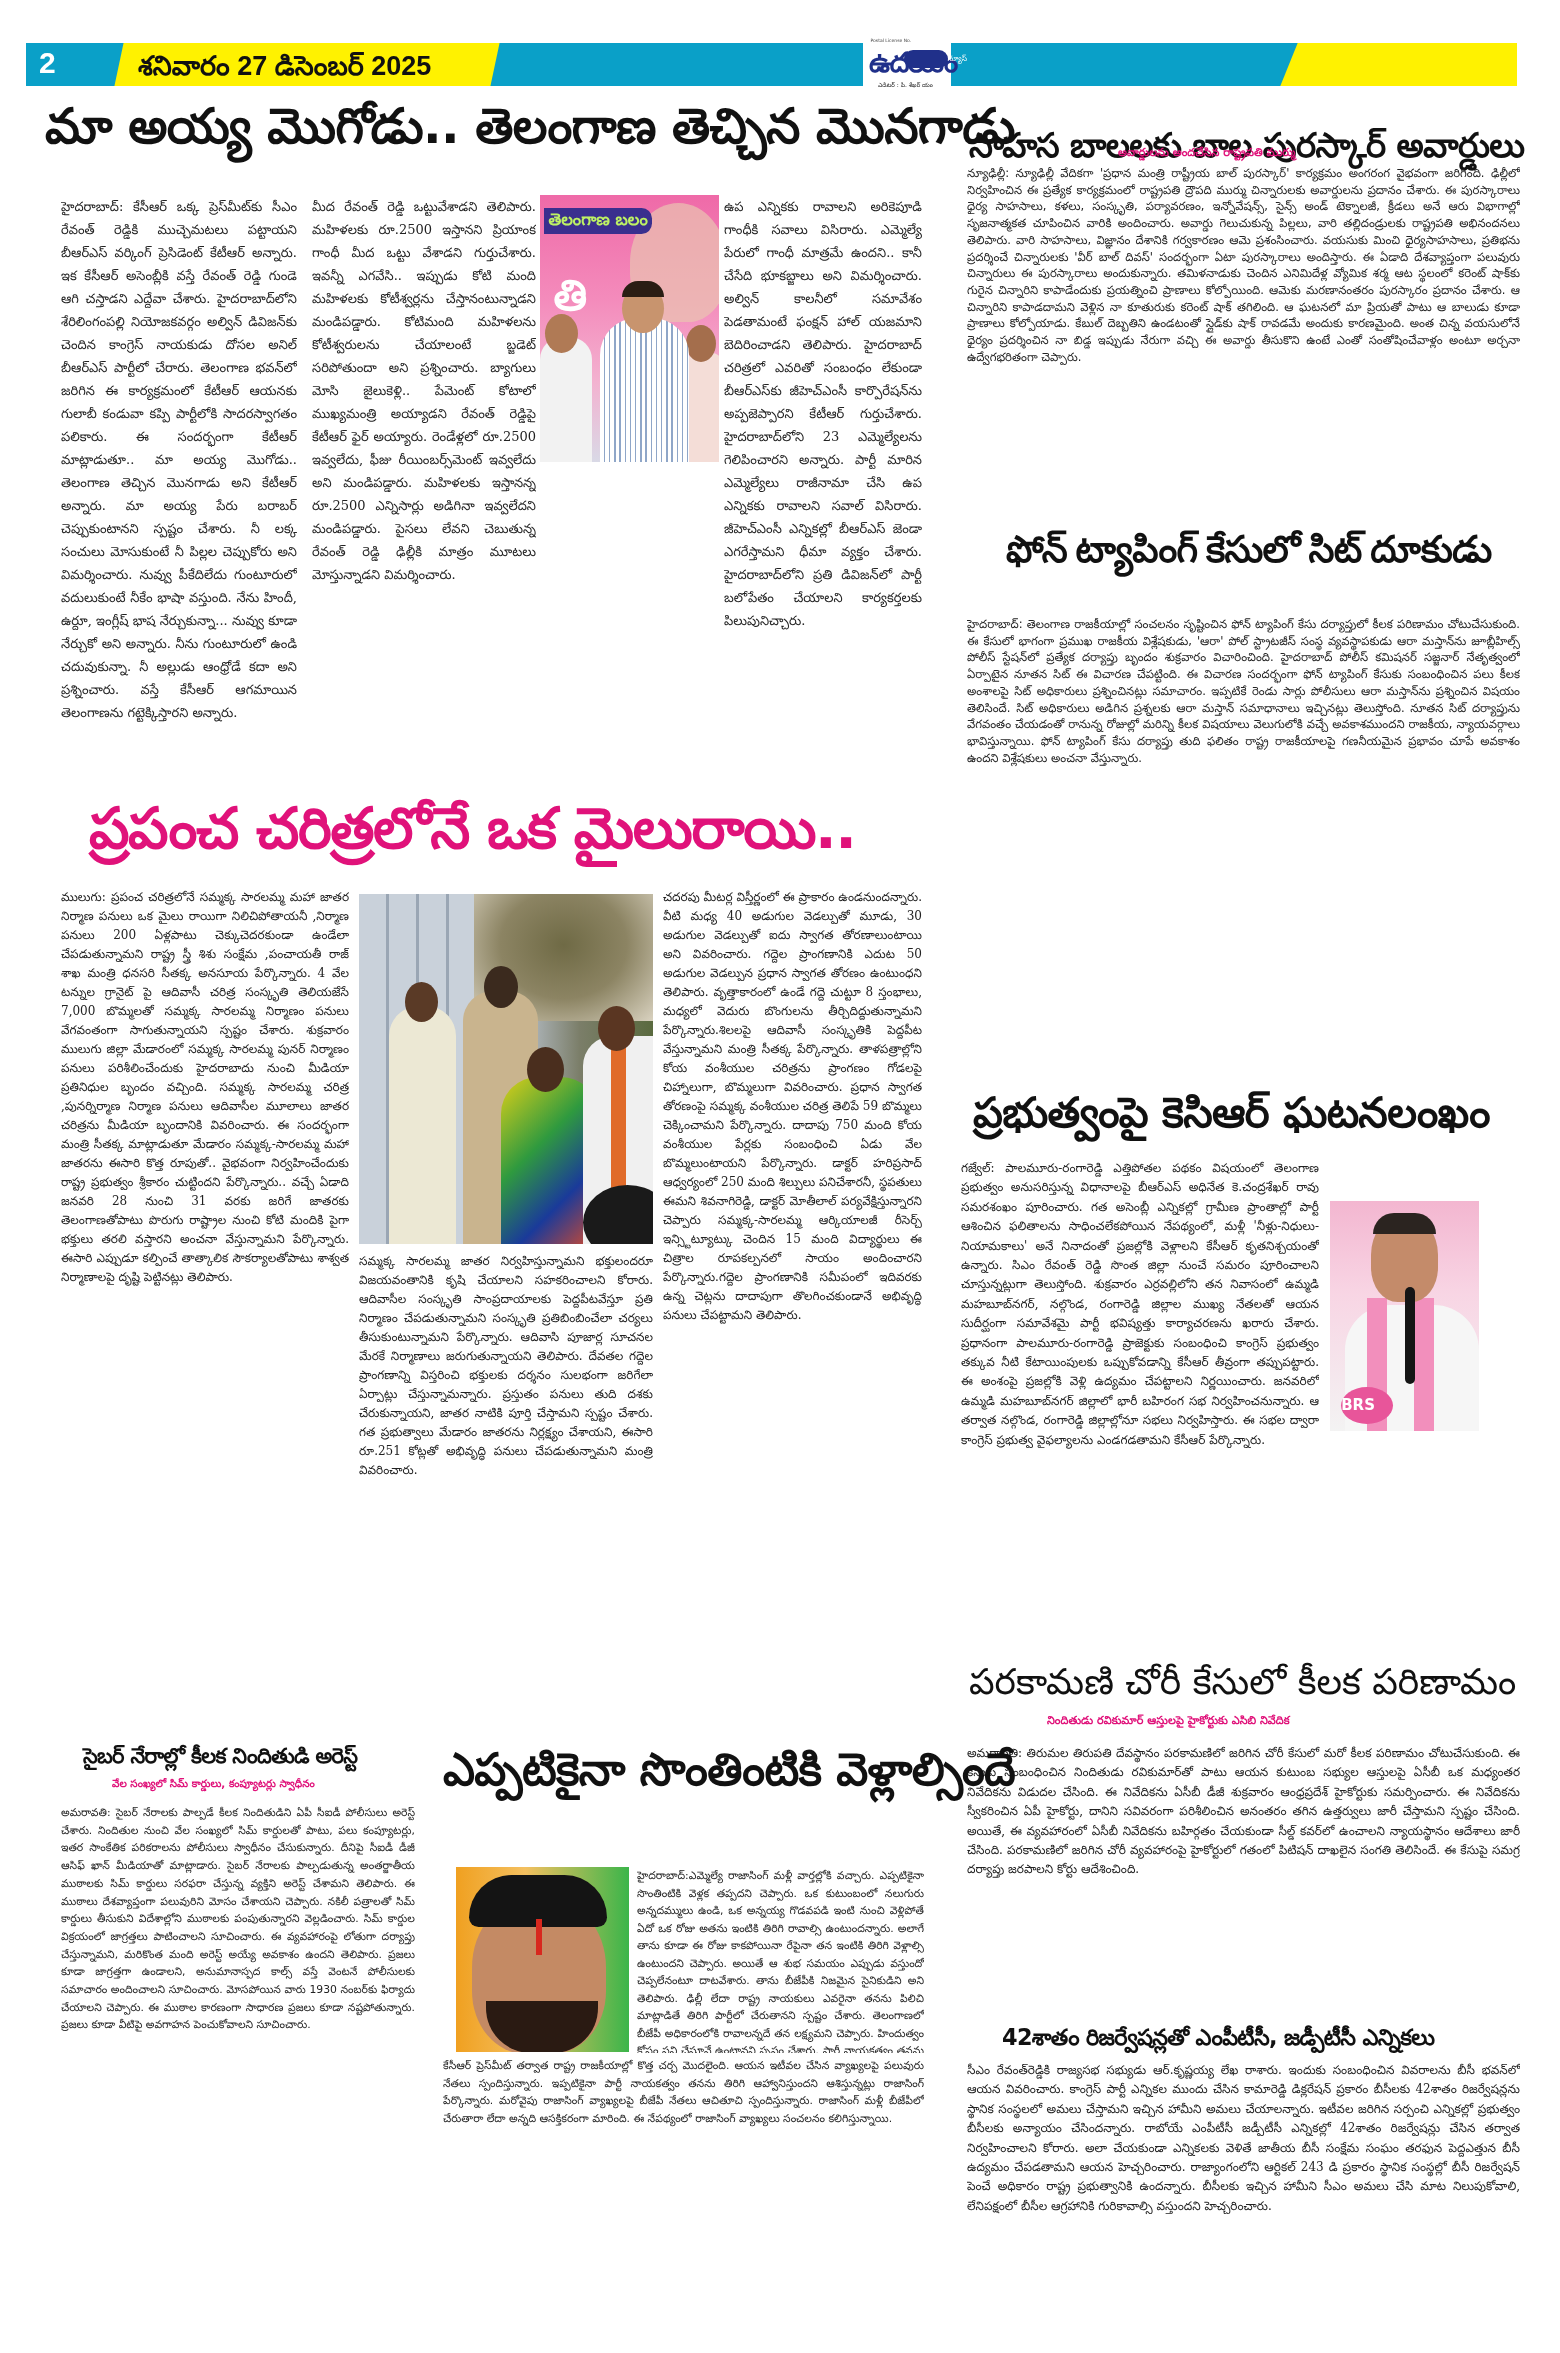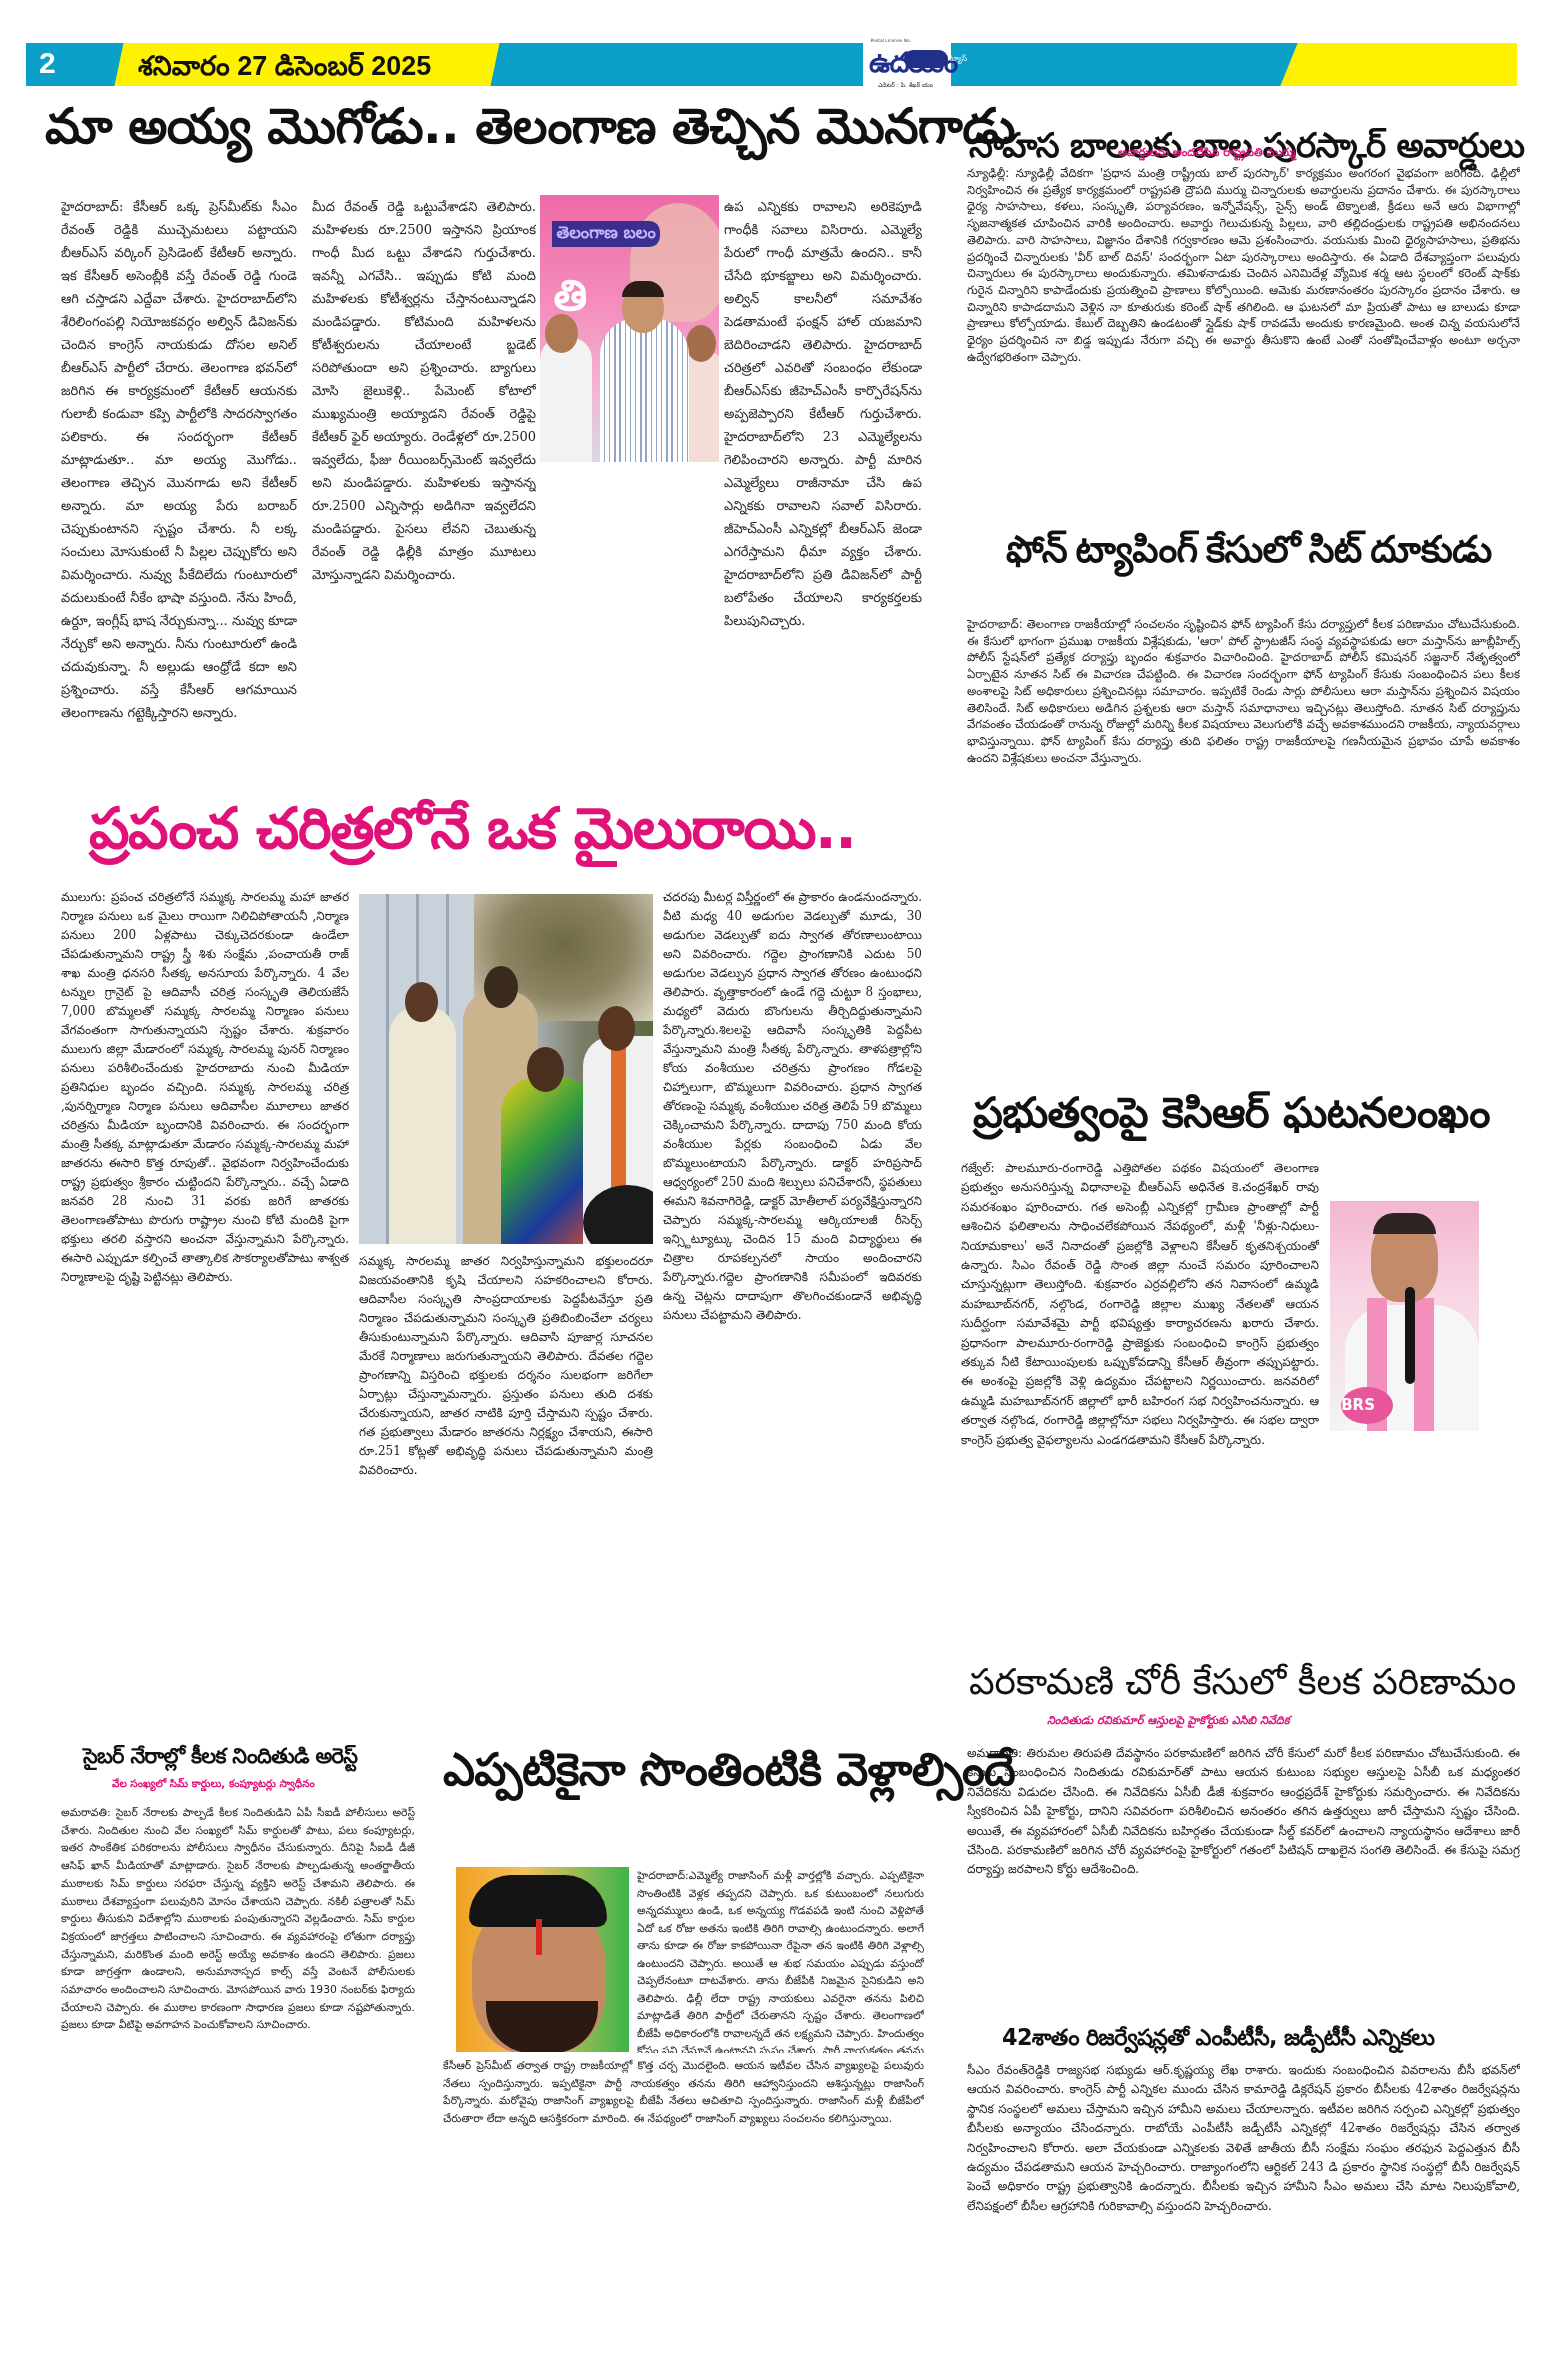--- a/index.html
+++ b/index.html
@@ -20,21 +20,21 @@
   
   .headline { position: absolute; font-family: "DejaVu Sans", sans-serif; font-weight: bold; color: #111; white-space: nowrap; letter-spacing: -0.7px; }
   .subhead { position: absolute; font-family: "DejaVu Sans", sans-serif; font-weight: bold; color: #e0127a; white-space: nowrap; font-size: 12.7px; }
   .col { position: absolute; font-family: "DejaVu Serif", serif; font-size: 13px; line-height: 23px; text-align: justify; color: #222; overflow: hidden; }
   .col.sans { font-family: "DejaVu Sans", sans-serif; font-size: 12.3px; line-height: 20px; }
   .photo { position: absolute; overflow: hidden; }
 
   
   .ph-ktr { left: 540px; top: 195px; width: 179px; height: 267px;
     background: linear-gradient(180deg, #ef6aa8 0%, #f48cbc 40%, #f3b2d0 70%, #d9d9e6 100%); }
-  .ph-ktr .banner-txt { position:absolute; left:12px; top:13.4px; font: bold 16.4px "DejaVu Sans", sans-serif; color:#c4b5fd; background:#3a2f8e; padding:1.5px 4.5px; border-radius: 0 10.4px 10.4px 0; margin-top: 13px; }
+  .ph-ktr .banner-txt { position:absolute; left:4px; top:13.4px; font: bold 16.4px "DejaVu Sans", sans-serif; color:#bef264; background:#3a2f8e; padding:1.5px 4.5px; border-radius: 0 10.4px 10.4px 0; }
   .ph-ktr .big-txt { position:absolute; left:13.4px; top:75px; font: bold 43px "DejaVu Sans", sans-serif; color:#fff; }
   .ph-ktr .poster-face { position:absolute; right:-7.5px; top:7.5px; width:97px; height:119px; border-radius: 50% 50% 40% 40%; background:#e9c4b0; opacity:.7; }
   .ph-ktr .person { position:absolute; left:60px; top:123px; width:89px; height:149px; border-radius: 37px 37px 0 0; background: repeating-linear-gradient(90deg,#ffffff 0 3.7px,#8fa6c8 3.7px 5.2px); }
   .ph-ktr .head { position:absolute; left:82px; top:89px; width:42px; height:49px; border-radius:50%; background:#c8946e; }
   .ph-ktr .hair { position:absolute; left:82px; top:86px; width:42px; height:16.4px; border-radius:21px 21px 0 0; background:#2a1d14; }
   .ph-ktr .p2 { position:absolute; left:0; top:142px; width:52px; height:127px; background:#f2f2f2; border-radius: 22.4px 22.4px 0 0; }
   .ph-ktr .p2h { position:absolute; left:4.5px; top:119px; width:33px; height:39px; border-radius:50%; background:#b07a55; }
   .ph-ktr .p3 { position:absolute; left:142px; top:157px; width:45px; height:112px; background:#f4ddd7; border-radius: 19.4px 19.4px 0 0; }
   .ph-ktr .p3h { position:absolute; left:146px; top:130px; width:30px; height:37px; border-radius:50%; background:#a46e4c; }
 
@@ -144,21 +144,21 @@
     <div class="scarf"></div>
     <div class="head"></div>
     <div class="hair"></div>
     <div class="mic"></div>
     <div class="badge">BRS</div>
   </div>
 </section>
 
 <section>
   <h2 class="headline" style="left:969px;top:1661px;font-size:36px;font-weight:normal;letter-spacing:0;">పరకామణి చోరీ కేసులో కీలక పరిణామం</h2>
-  <div class="subhead" style="left:1047px;top:1714px;font-size:11.2px;font-style:italic;">నిందితుడు రవికుమార్ ఆస్తులపై హైకోర్టుకు ఎసిబి నివేదిక</div>
+  <div class="subhead" style="left:1047px;top:1714px;font-size:11.2px;">నిందితుడు రవికుమార్ ఆస్తులపై హైకోర్టుకు ఎసిబి నివేదిక</div>
   <div class="col" style="left:967px;top:1744px;width:553px;height:253px;font-size:12px;line-height:19.4px;">అమరావతి: తిరుమల తిరుపతి దేవస్థానం పరకామణిలో జరిగిన చోరీ కేసులో మరో కీలక పరిణామం చోటుచేసుకుంది. ఈ కేసుకు సంబంధించిన నిందితుడు రవికుమార్‌తో పాటు ఆయన కుటుంబ సభ్యుల ఆస్తులపై ఏసీబీ ఒక మధ్యంతర నివేదికను విడుదల చేసింది. ఈ నివేదికను ఏసీబీ డీజీ శుక్రవారం ఆంధ్రప్రదేశ్ హైకోర్టుకు సమర్పించారు. ఈ నివేదికను స్వీకరించిన ఏపీ హైకోర్టు, దానిని సవివరంగా పరిశీలించిన అనంతరం తగిన ఉత్తర్వులు జారీ చేస్తామని స్పష్టం చేసింది. అయితే, ఈ వ్యవహారంలో ఏసీబీ నివేదికను బహిర్గతం చేయకుండా సీల్డ్ కవర్‌లో ఉంచాలని న్యాయస్థానం ఆదేశాలు జారీ చేసింది. పరకామణిలో జరిగిన చోరీ వ్యవహారంపై హైకోర్టులో గతంలో పిటిషన్ దాఖలైన సంగతి తెలిసిందే. ఈ కేసుపై సమగ్ర దర్యాప్తు జరపాలని కోర్టు ఆదేశించింది.</div>
 </section>
 
 <section>
   <h2 class="headline" style="left:1002px;top:2024px;font-size:22.4px;">42శాతం రిజర్వేషన్లతో ఎంపీటీసీ, జడ్పీటీసీ ఎన్నికలు</h2>
   <div class="col" style="left:967px;top:2061px;width:553px;height:224px;font-size:12px;line-height:19.4px;">సీఎం రేవంత్‌రెడ్డికి రాజ్యసభ సభ్యుడు ఆర్.కృష్ణయ్య లేఖ రాశారు. ఇందుకు సంబంధించిన వివరాలను బీసీ భవన్‌లో ఆయన వివరించారు. కాంగ్రెస్ పార్టీ ఎన్నికల ముందు చేసిన కామారెడ్డి డిక్లరేషన్ ప్రకారం బీసీలకు 42శాతం రిజర్వేషన్లను స్థానిక సంస్థలలో అమలు చేస్తామని ఇచ్చిన హామీని అమలు చేయాలన్నారు. ఇటీవల జరిగిన సర్పంచి ఎన్నికల్లో ప్రభుత్వం బీసీలకు అన్యాయం చేసిందన్నారు. రాబోయే ఎంపీటీసీ జడ్పీటీసీ ఎన్నికల్లో 42శాతం రిజర్వేషన్లు చేసిన తర్వాత నిర్వహించాలని కోరారు. అలా చేయకుండా ఎన్నికలకు వెళితే జాతీయ బీసీ సంక్షేమ సంఘం తరఫున పెద్దఎత్తున బీసీ ఉద్యమం చేపడతామని ఆయన హెచ్చరించారు. రాజ్యాంగంలోని ఆర్టికల్ 243 డి ప్రకారం స్థానిక సంస్థల్లో బీసీ రిజర్వేషన్ పెంచే అధికారం రాష్ట్ర ప్రభుత్వానికి ఉందన్నారు. బీసీలకు ఇచ్చిన హామీని సీఎం అమలు చేసి మాట నిలుపుకోవాలి, లేనిపక్షంలో బీసీల ఆగ్రహానికి గురికావాల్సి వస్తుందని హెచ్చరించారు.</div>
 </section>
 
 <section>
   <h2 class="headline" style="left:83px;top:1744px;font-size:21px;">సైబర్ నేరాల్లో కీలక నిందితుడి అరెస్ట్</h2>

